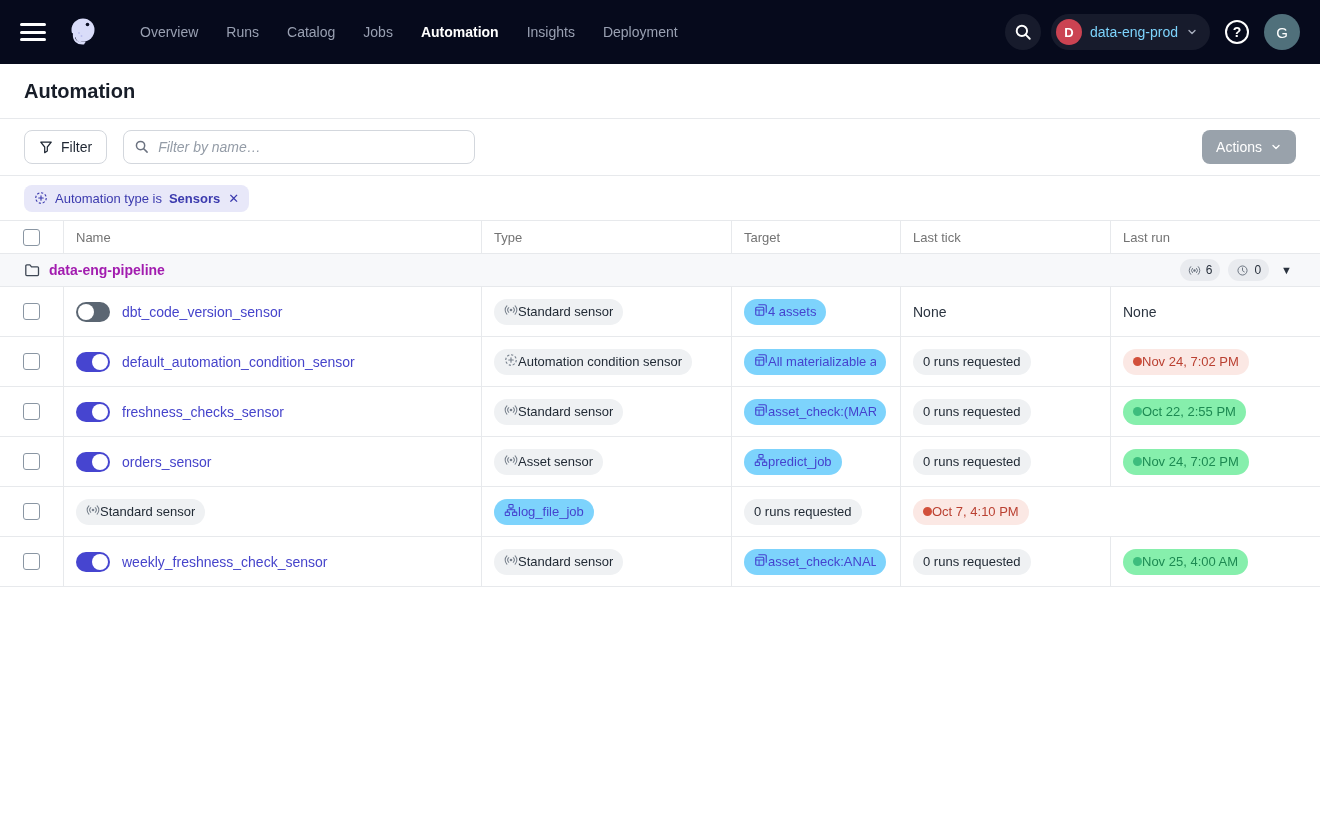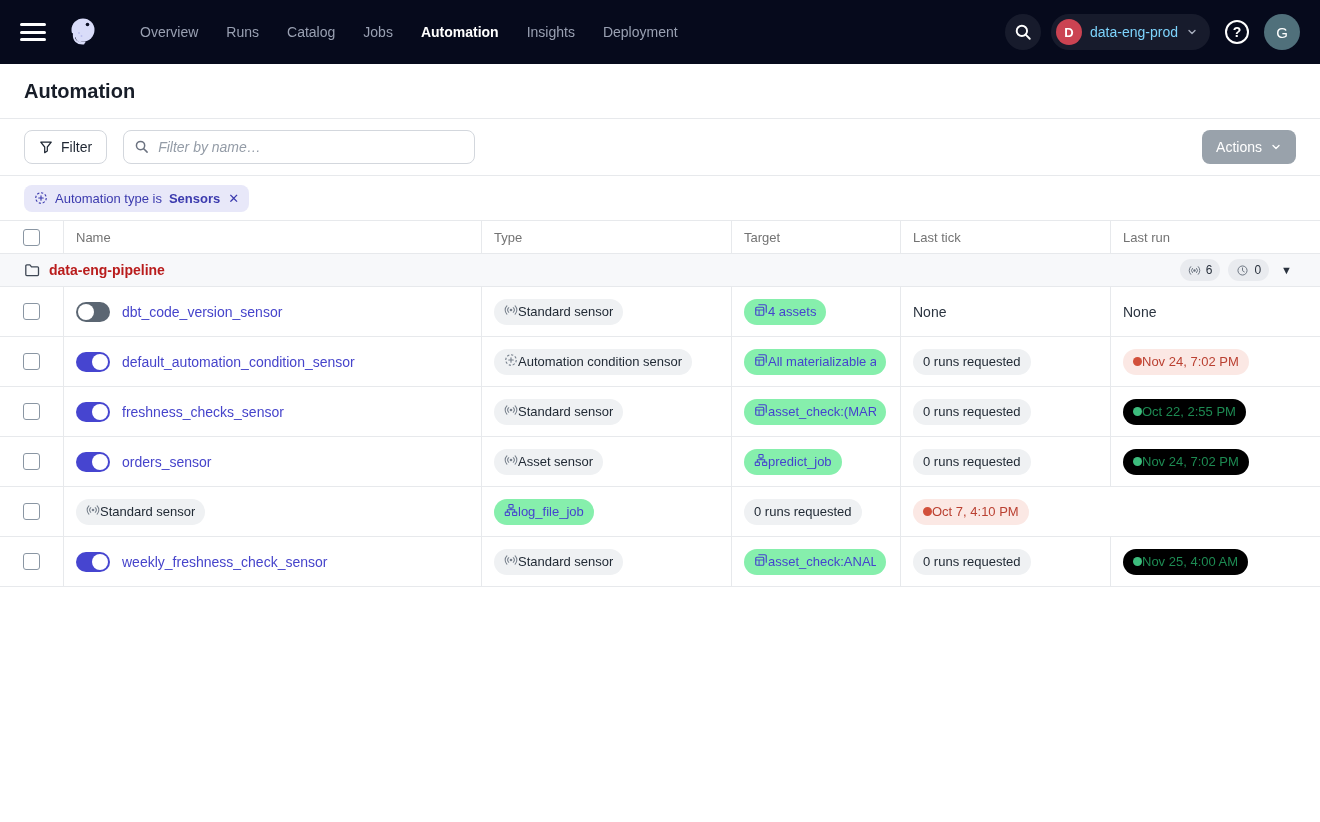--- a/index.html
+++ b/index.html
@@ -50,44 +50,44 @@
   
   .grid-row { display:grid; grid-template-columns:64px 418px 250px 169px 210px auto; align-items:center; }
   .thead { height:33px; border-bottom:1px solid #E7E9EC; }
   .thead .cell { font-size:13px; color:#737373; }
   .cell { height:100%; display:flex; align-items:center; padding:0 12px; border-right:1px solid #E7E9EC; overflow:hidden; }
   .cell:last-child { border-right:none; }
   .cell.cb { justify-content:center; padding:0; }
   .checkbox { width:17px; height:17px; border:1.5px solid #8A96A3; border-radius:3px; background:#fff; cursor:pointer; flex:none; }
   .group-row { height:33px; background:#F7F8FA; border-bottom:1px solid #E7E9EC; display:flex;
     align-items:center; padding:0 24px; gap:9px; }
-  .group-name { font-size:14px; font-weight:700; color:#b91c1c; }
+  .group-name { font-size:14px; font-weight:700; color:#a21caf; }
   .group-right { margin-left:auto; display:flex; align-items:center; gap:8px; }
   .count-badge { display:inline-flex; align-items:center; gap:5px; height:22px; padding:0 8px;
     background:#E9EBEF; border-radius:11px; font-size:12px; color:#28303C; }
   .count-badge svg { color:#69727E; }
   .caret { color:#2A323E; font-size:11px; cursor:pointer; padding:2px 4px; }
   .data-row { height:50px; border-bottom:1px solid #E7E9EC; }
   .name-cell { gap:12px; }
   .toggle { width:34px; height:20px; border-radius:10px; position:relative; cursor:pointer; flex:none; }
   .toggle.on { background:#4645D0; }
   .toggle.off { background:#5B6672; }
   .toggle .knob { width:16px; height:16px; border-radius:50%; background:#fff; position:absolute; top:2px; }
   .toggle.on .knob { right:2px; }
   .toggle.off .knob { left:2px; }
   .name-link { font-size:14px; color:#4644CB; text-decoration:none; cursor:pointer; white-space:nowrap; }
   .badge { display:inline-flex; align-items:center; height:26px; padding:0 10px;
     border-radius:13px; font-size:13px; white-space:nowrap; flex:none; }
   .badge-gray { background:#EFF1F3; color:#222B36; }
   .badge-gray svg { color:#77808C; flex:none; }
-  .badge-purple { background:#86efac; color:#4543CE; cursor:pointer; }
+  .badge-purple { background:#7dd3fc; color:#4543CE; cursor:pointer; }
   .badge-purple svg { color:#4543CE; flex:none; }
   .badge.truncate { width:142px; }
   .badge .lbl { overflow:hidden; white-space:nowrap; }
-  .badge-green { background:#000000; color:#1D8A52; cursor:pointer; }
+  .badge-green { background:#86efac; color:#1D8A52; cursor:pointer; }
   .badge-red { background:#FBE8E4; color:#BA4031; cursor:pointer; }
   .dot { width:9px; height:9px; border-radius:50%; flex:none; }
   .dot-green { background:#3DBD7D; }
   .dot-red { background:#D2503B; }
   .plain-val { font-size:14px; color:#2B3440; }
 </style>
 </head>
 <body>
 
 <div class="topnav">

